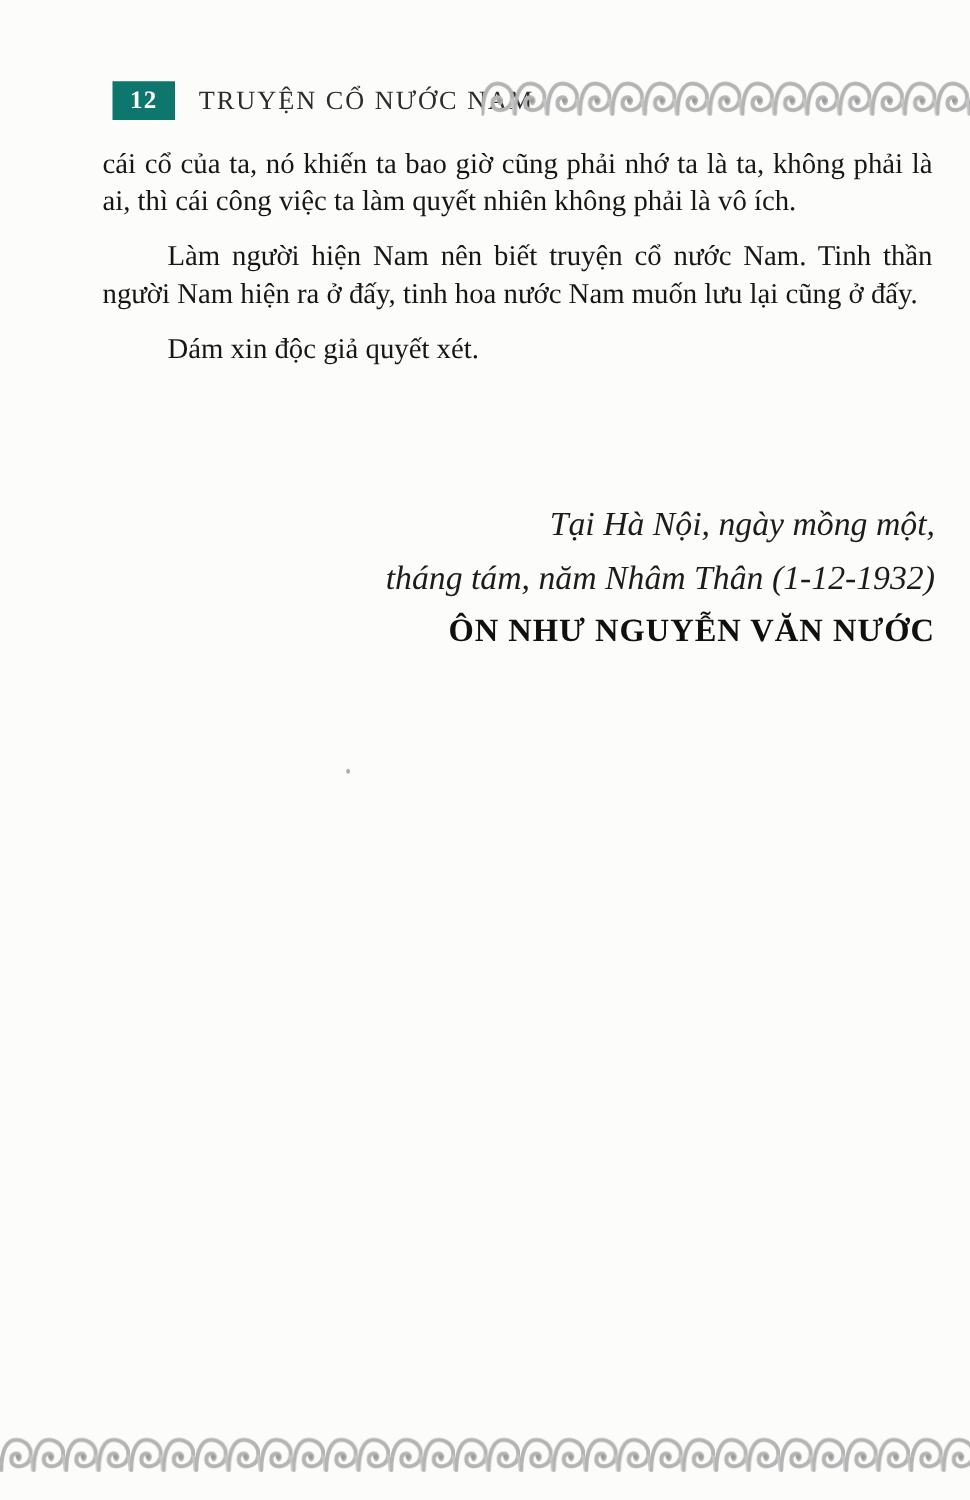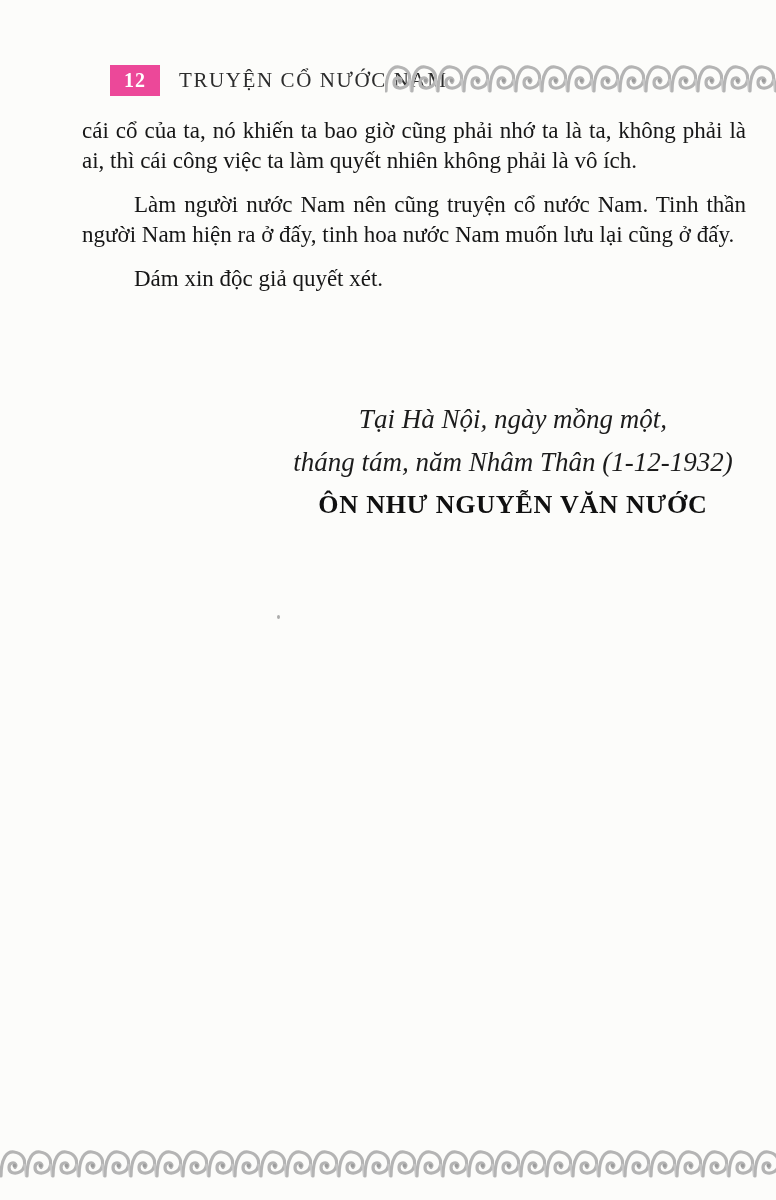--- a/index.html
+++ b/index.html
@@ -17,31 +17,30 @@
   
   .header {
     position: absolute;
     top: 63px;
     left: 90px;
     height: 34px;
     display: flex;
     align-items: center;
   }
   .page-num-box {
-    background: #ec4899;
+    background: #0f766e;
     color: #ffffff;
     min-width: 50px;
     height: 31px;
     display: flex;
     align-items: center;
     justify-content: center;
     font-size: 20px;
     font-weight: bold;
     letter-spacing: 1px;
-    margin-left: 20px;
   }
   .book-title {
     margin-left: 19px;
     font-size: 21px;
     letter-spacing: 1.6px;
     color: #2c2c2c;
     white-space: nowrap;
   }
   .ornament-top {
     position: absolute;
@@ -66,21 +65,21 @@
     margin-top: 14px;
     text-indent: 52px;
   }
 
   
   .signoff {
     position: absolute;
     top: 398px;
     right: 28px;
     width: 470px;
-    text-align: center;
+    text-align: right;
   }
   .date-line {
     font-style: italic;
     font-size: 27px;
     line-height: 43px;
     color: #1c1c1c;
   }
   .author-line {
     margin-top: 6px;
     font-size: 26px;
@@ -126,21 +125,21 @@
         <path d="M1 30 C1 12 7 5 14 6 C22 7 25.5 13 24.5 19 C23.5 25.5 17 28.5 12 26.5 C8 24.5 8 18 12 17 C15.2 16.2 17 19 15 21.5" fill="none" stroke="#b4b4b4" stroke-width="3.2" stroke-linecap="round"></path>
         <path d="M24.5 19 C26 26 26 30 26 30" fill="none" stroke="#c6c6c6" stroke-width="2.4" stroke-linecap="round"></path>
         <circle cx="14.4" cy="19.6" r="1.9" fill="#9c9c9c"></circle>
       </pattern>
     </defs>
     <rect x="0" y="0" width="391" height="38" fill="url(#swirlTop)"></rect>
   </svg>
 
   <div class="bodytext">
     <p>cái cổ của ta, nó khiến ta bao giờ cũng phải nhớ ta là ta, không phải là ai, thì cái công việc ta làm quyết nhiên không phải là vô ích.</p>
-    <p class="indented">Làm người nước Nam nên cũng truyện cổ nước Nam. Tinh thần người Nam hiện ra ở đấy, tinh hoa nước Nam muốn lưu lại cũng ở đấy.</p>
+    <p class="indented">Làm người hiện Nam nên biết truyện cổ nước Nam. Tinh thần người Nam hiện ra ở đấy, tinh hoa nước Nam muốn lưu lại cũng ở đấy.</p>
     <p class="indented">Dám xin độc giả quyết xét.</p>
   </div>
 
   <div class="signoff">
     <div class="date-line">Tại Hà Nội, ngày mồng một,</div>
     <div class="date-line">tháng tám, năm Nhâm Thân (1-12-1932)</div>
     <div class="author-line">ÔN NHƯ NGUYỄN VĂN NƯỚC</div>
   </div>
 
   <div class="speck"></div>

